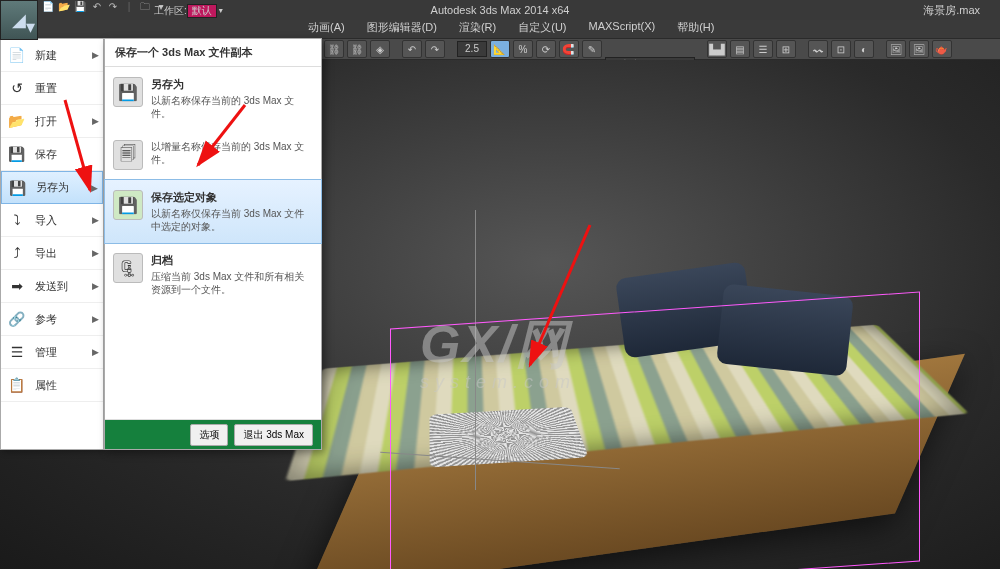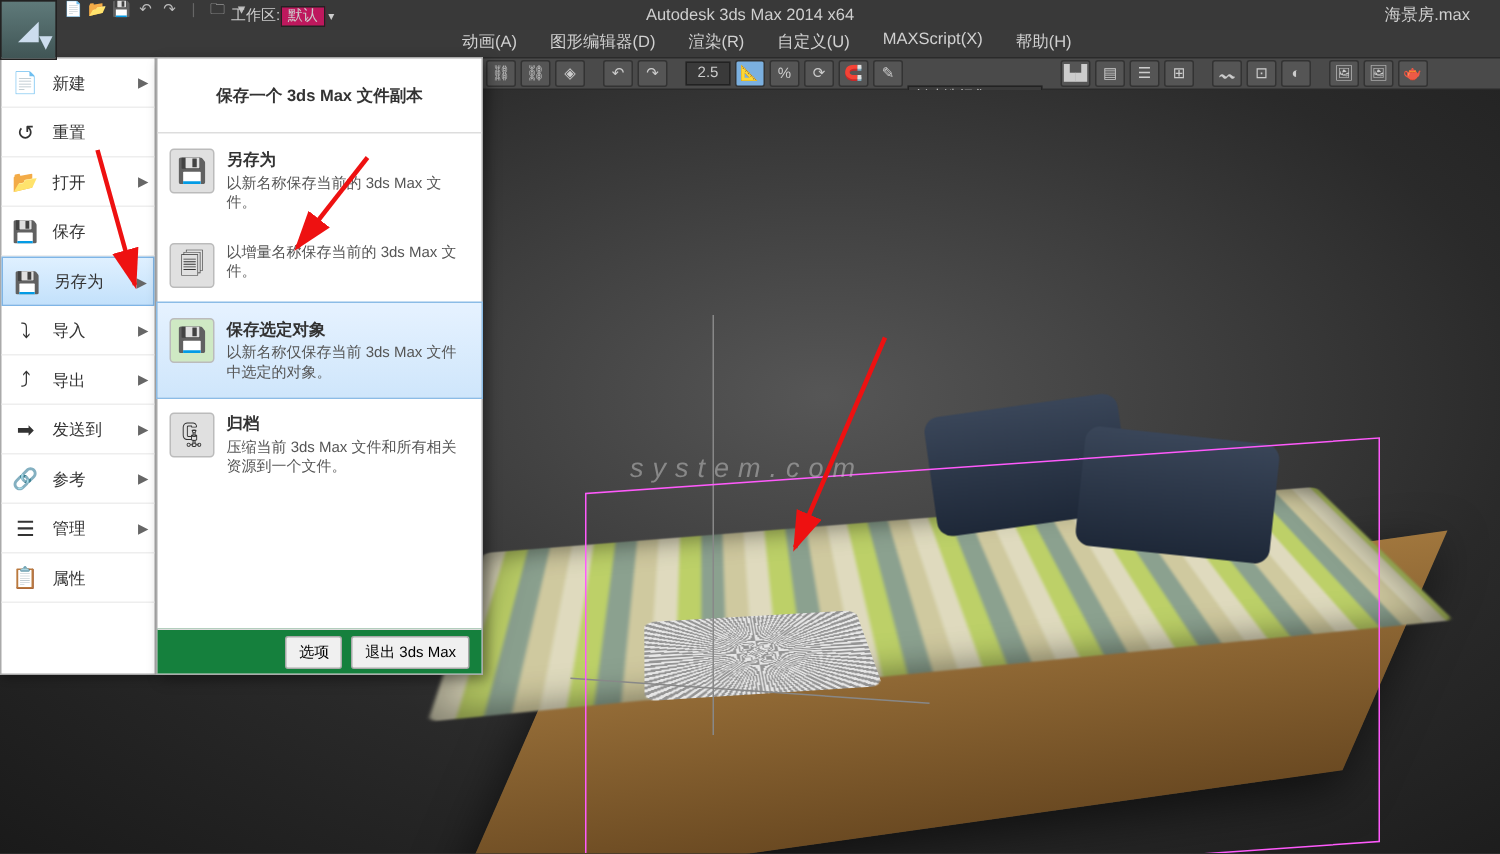--- a/index.html
+++ b/index.html
@@ -47,21 +47,21 @@
 
   
   .filemenu{ position:absolute; left:0; top:38px; width:104px; height:412px; background:#fff; border:1px solid #aaa; box-shadow:2px 2px 6px rgba(0,0,0,0.3); z-index:20;}
   .filemenu .fi{ display:flex; align-items:center; height:33px; padding:0 6px; gap:8px; font-size:11px; color:#333; border-bottom:1px solid #eee; position:relative;}
   .filemenu .fi.sel{ background:linear-gradient(#dff0ff,#c3e1fb); border:1px solid #7fb5e6;}
   .filemenu .fi .arrow{ position:absolute; right:4px; font-size:9px; color:#666;}
   .filemenu .fi .ico{ width:20px; height:20px; display:flex; align-items:center; justify-content:center; font-size:14px;}
 
   
   .submenu{ position:absolute; left:104px; top:38px; width:218px; height:412px; background:#fff; border:1px solid #aaa; box-shadow:3px 3px 8px rgba(0,0,0,0.4); z-index:22;}
-  .submenu .header{ font-size:11px; font-weight:bold; padding:17px 10px; color:#333; border-bottom:1px solid #ddd;text-align:center;}
+  .submenu .header{ font-size:11px; font-weight:bold; padding:6px 10px; color:#333; border-bottom:1px solid #ddd;}
   .submenu .sitem{ display:flex; padding:10px 8px; gap:8px; font-size:10px; color:#333; align-items:flex-start;}
   .submenu .sitem.sel{ background:linear-gradient(#e6f2ff,#cfe6fb); outline:1px solid #8cbce6;}
   .submenu .sitem .sico{ width:30px; height:30px; flex-shrink:0; background:#e0e0e0; border:1px solid #bbb; border-radius:3px; display:flex; align-items:center; justify-content:center; font-size:16px;}
   .submenu .sitem .stxt .title{ font-weight:bold; font-size:11px; margin-bottom:2px;}
   .submenu .sitem .stxt .desc{ color:#555; line-height:1.3;}
   .submenu .footer{ position:absolute; bottom:0; left:0; right:0; height:30px; border-top:1px solid #ddd; display:flex; justify-content:flex-end; align-items:center; gap:6px; padding:0 8px; background:#15803d;}
   .submenu .footer button{ font-size:10px; padding:3px 8px; background:#f0f0f0; border:1px solid #aaa; border-radius:2px;}
 
   
   .arrow-red{ position:absolute; z-index:30; pointer-events:none;}
@@ -140,20 +140,21 @@
   <div class="bed-top">
       <div class="bedding"></div>
     </div>
   <div class="pillow p1"></div>
   <div class="pillow p2"></div>
   <div class="sel-cloth"></div>
   <div class="axis"></div>
   <div class="axis-h"></div>
   <div class="sel-box sel1"></div>
   <div class="watermark">
+    <span>GX/网</span>
     <small>system.com</small>
   </div>
 </div>
 
 <div class="filemenu">
   <div class="fi">
       <span class="ico">📄</span>
       <span>新建</span>
       <span class="arrow">▶</span>
     </div>

